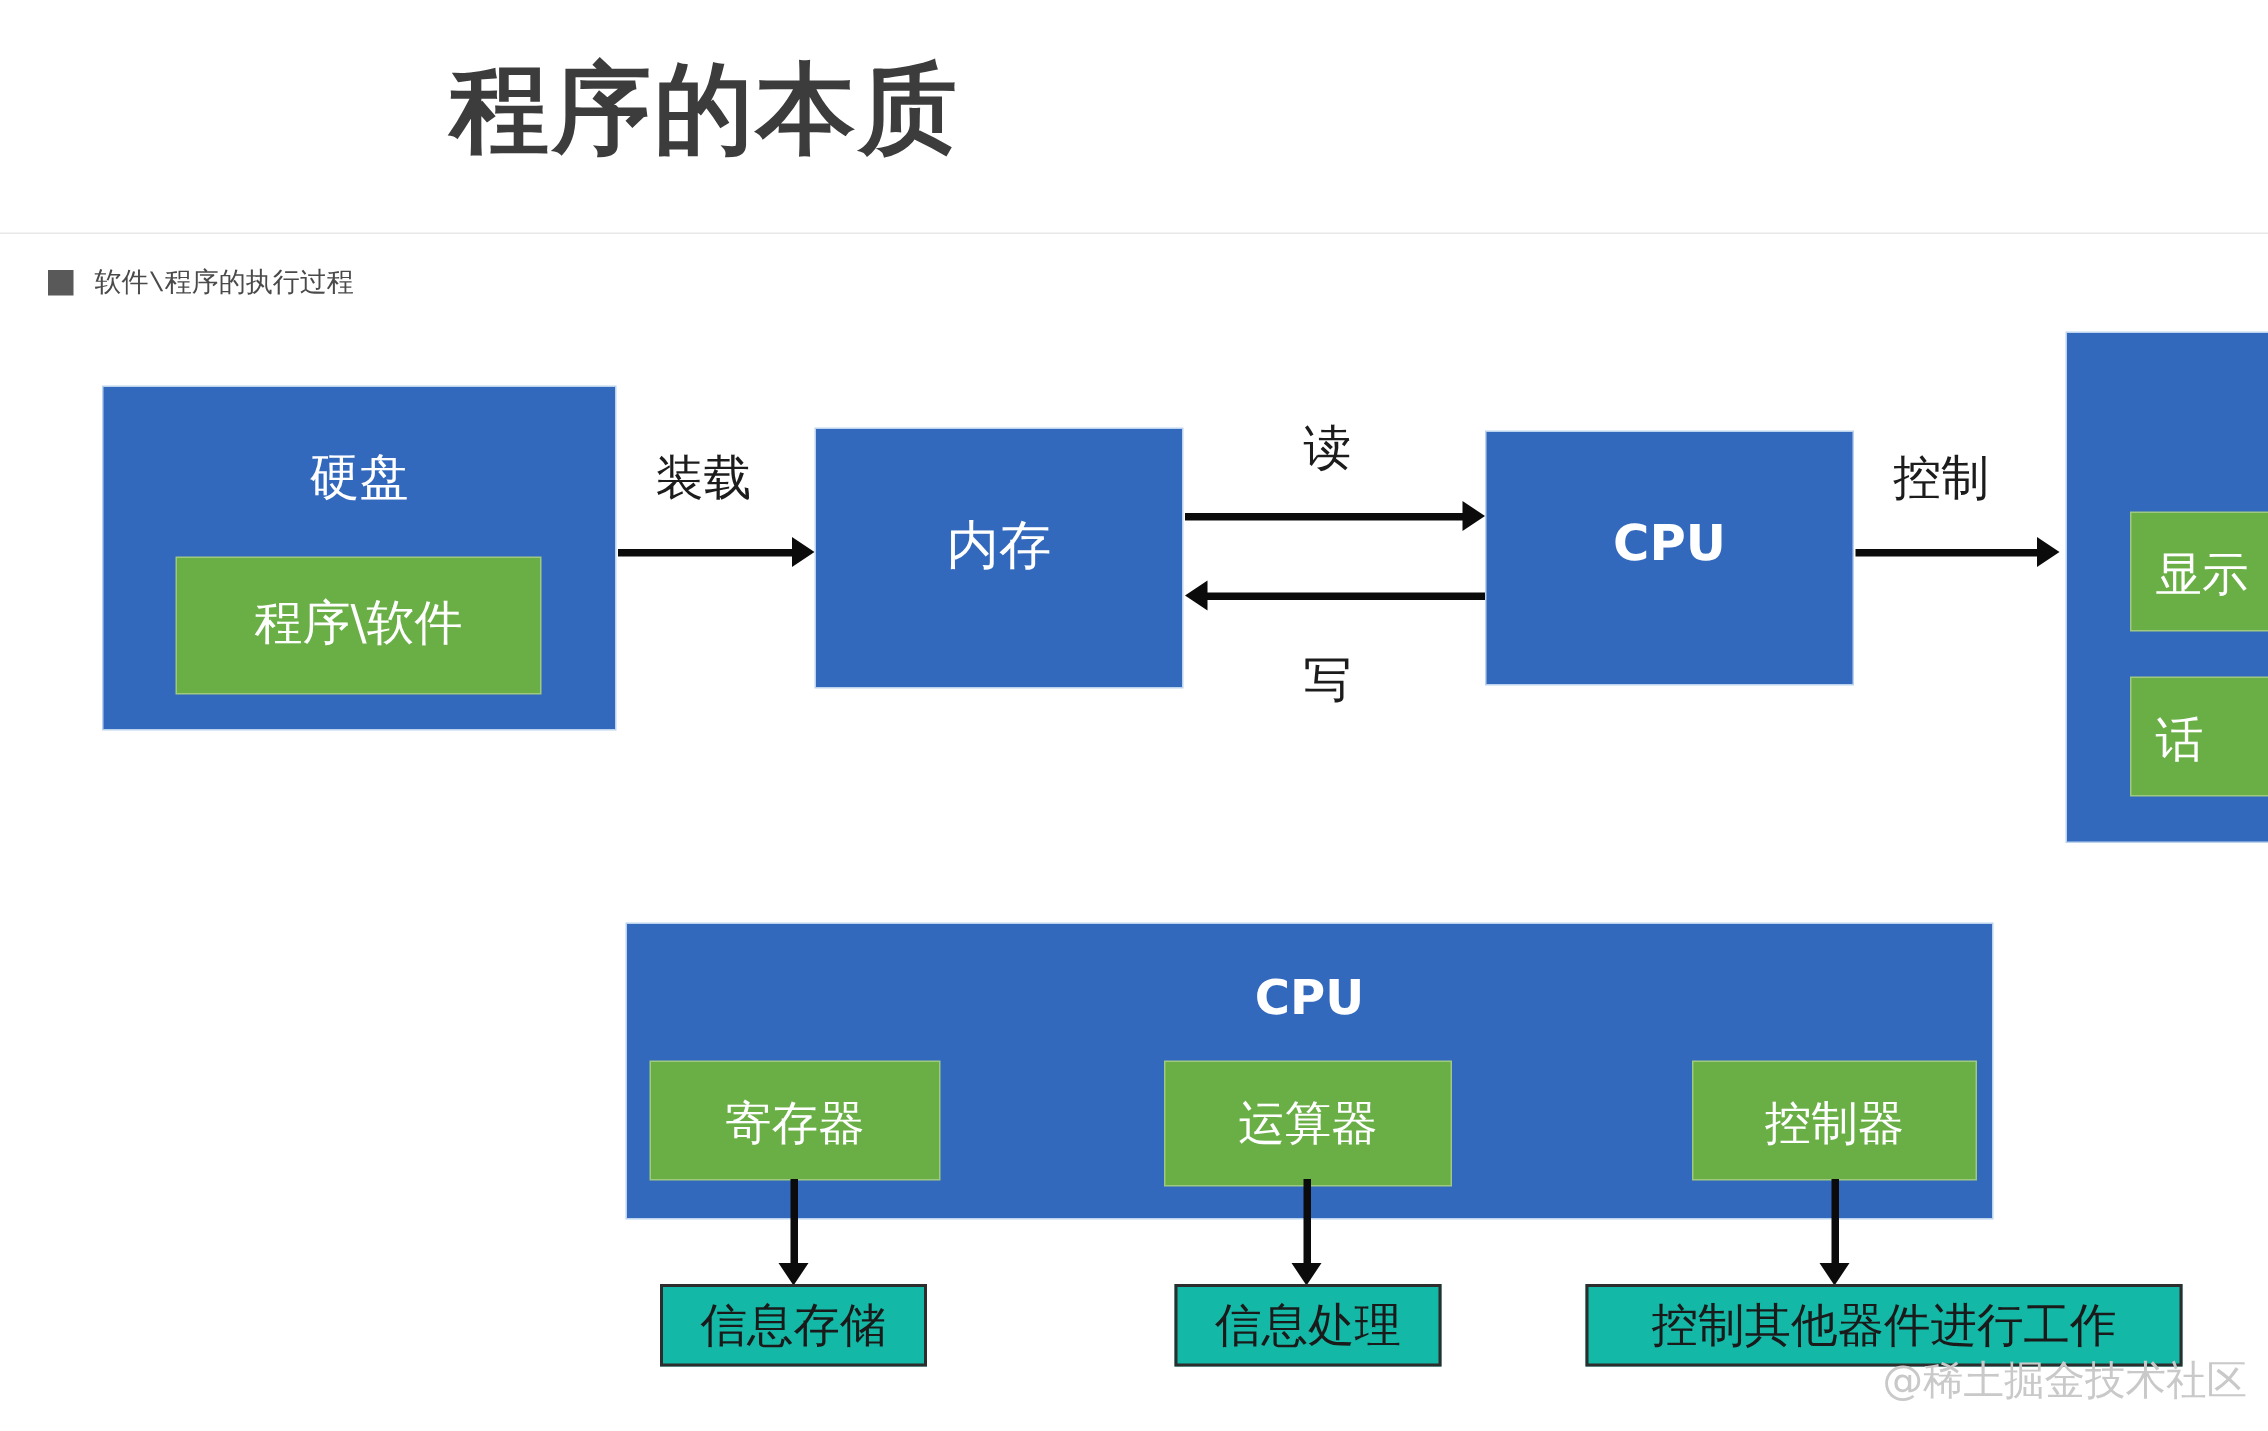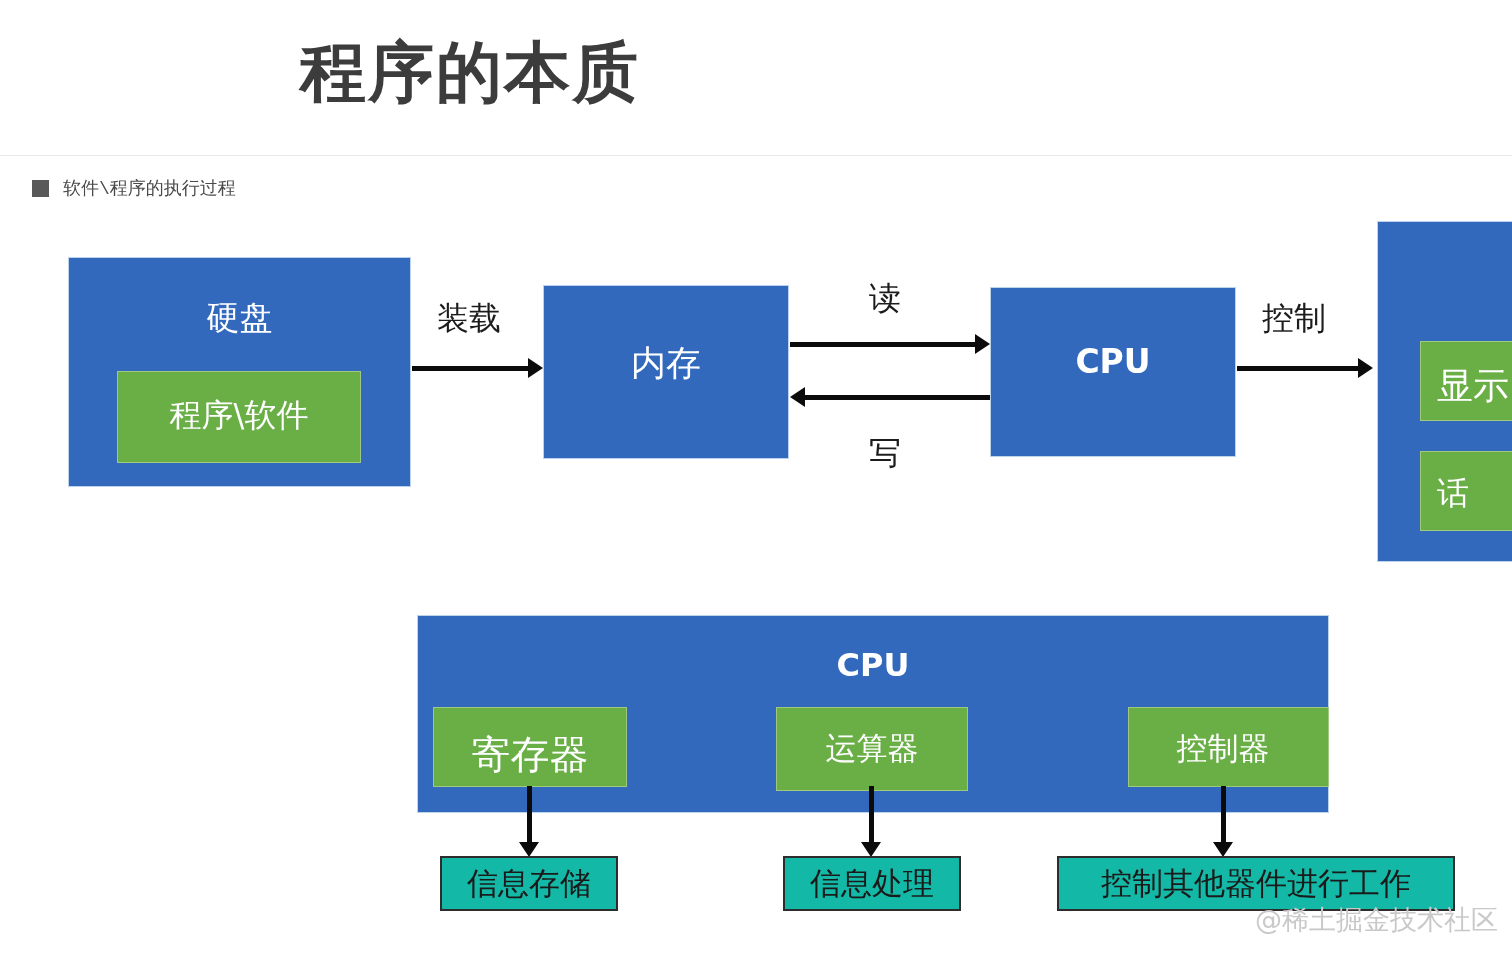--- a/index.html
+++ b/index.html
@@ -195,47 +195,47 @@
 
   <div class="blue-box" style="left:991px; top:288px; width:244px; height:168px;">
     <div class="box-label" style="left:0; top:54px; width:244px; font-size:33px; font-weight:700;">CPU</div>
   </div>
 
   <div class="arrow-h right" style="left:1237px; top:366px; width:122px;"></div>
   <div class="cn-label" style="left:1262px; top:297px; font-size:32px;">控制</div>
 
   <div class="blue-box" style="left:1378px; top:222px; width:180px; height:339px;"></div>
   <div class="green-box" style="left:1421px; top:342px; width:150px; height:78px;">
-    <div class="box-label" style="left:16px; top:20px; font-size:36px;">显示</div>
+    <div class="box-label" style="left:16px; top:20px; font-size:31px;">显示</div>
   </div>
   <div class="green-box" style="left:1421px; top:452px; width:150px; height:78px;">
     <div class="box-label" style="left:16px; top:20px; font-size:32px;">话</div>
   </div>
 
   <div class="blue-box" style="left:418px; top:616px; width:910px; height:196px;">
     <div class="box-label" style="left:0; top:30px; width:910px; font-size:32px; font-weight:700;">CPU</div>
   </div>
 
   <div class="green-box" style="left:434px; top:708px; width:192px; height:78px;">
-    <div class="box-label" style="left:0; top:20px; width:192px; font-size:39px;">寄存器</div>
+    <div class="box-label" style="left:0; top:20px; width:192px; font-size:31px;">寄存器</div>
   </div>
   <div class="arrow-v" style="left:527px; top:786px; height:58px;"></div>
   <div class="white-box" style="left:440px; top:856px; width:178px; height:55px;">
     <span>信息存储</span>
   </div>
 
   <div class="green-box" style="left:777px; top:708px; width:190px; height:82px;">
     <div class="box-label" style="left:0; top:20px; width:190px; font-size:31px;">运算器</div>
   </div>
   <div class="arrow-v" style="left:869px; top:786px; height:58px;"></div>
   <div class="white-box" style="left:783px; top:856px; width:178px; height:55px;">
     <span>信息处理</span>
   </div>
 
-  <div class="green-box" style="left:1129px; top:708px; width:188px; height:78px;padding-left:11px;">
+  <div class="green-box" style="left:1129px; top:708px; width:188px; height:78px;">
     <div class="box-label" style="left:0; top:20px; width:188px; font-size:31px;">控制器</div>
   </div>
   <div class="arrow-v" style="left:1221px; top:786px; height:58px;"></div>
   <div class="white-box" style="left:1021px; top:856px; width:398px; height:55px;margin-left:36px;">
     <span>控制其他器件进行工作</span>
   </div>
 
   <div class="watermark">@稀土掘金技术社区</div>
 
 </div>

